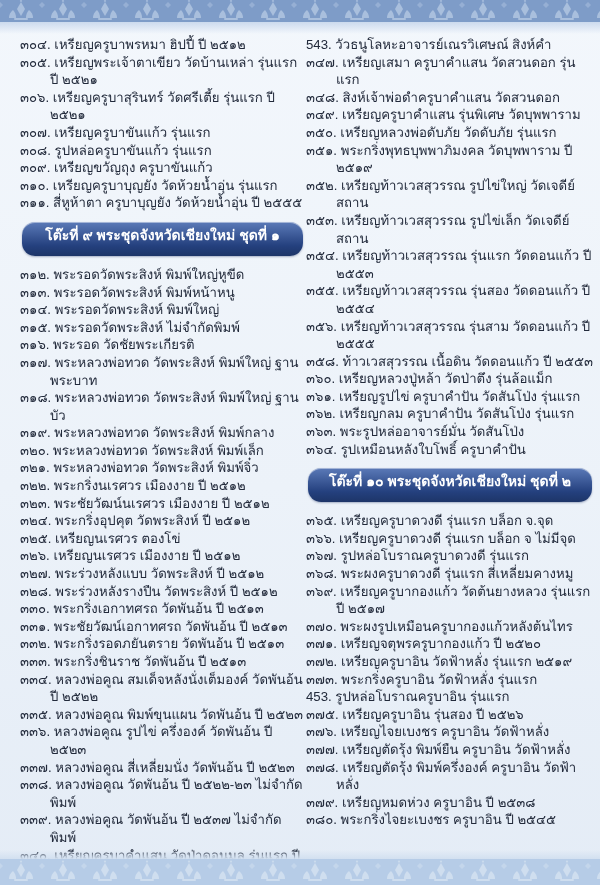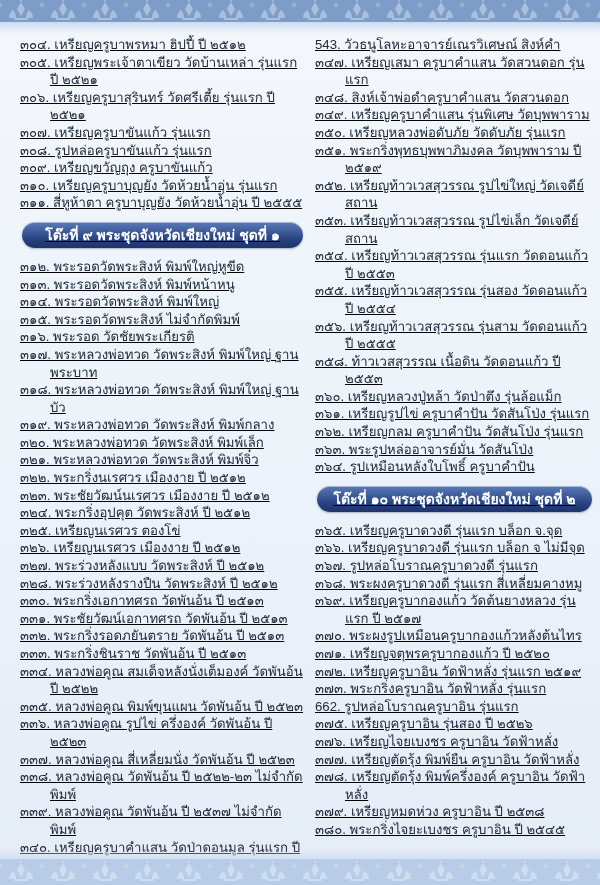--- a/index.html
+++ b/index.html
@@ -10,31 +10,31 @@
   }
   .page{position:absolute;inset:0;}
   .band-top{position:absolute;top:0;left:0;width:600px;height:22px;}
   .band-top-fade{position:absolute;top:22px;left:0;width:600px;height:12px;
     background:linear-gradient(180deg,#ccdaee 0%,rgba(240,245,250,0) 100%);}
   .band-bottom-fade{position:absolute;bottom:26px;left:0;width:600px;height:9px;
     background:linear-gradient(180deg,rgba(222,232,244,0) 0%,#d2e0f0 100%);}
   .band-bottom{position:absolute;bottom:0;left:0;width:600px;height:26px;}
   .content{
     position:absolute;top:36px;left:20px;right:6px;bottom:40px;
-    display:flex;gap:10px;text-decoration:underline;
+    display:flex;gap:1px;
   }
   .col{width:285px;flex:none;}
   .col.right{flex:1;}
   ul.list{list-style:none;margin:0;padding:0;}
   ul.list li{
     font-size:13.2px;line-height:17.6px;color:var(--body-text,#222a3b);
     padding-left:30px;text-indent:-30px;white-space:normal;
   }
   .table-header{
-    margin:10px 2px 10px 2px;height:26px;line-height:26px;border-radius:13px;
+    margin:10px 2px 10px 2px;height:34px;line-height:26px;border-radius:13px;
     text-align:center;color:var(--header-text,#fff);
     font-size:14px;font-weight:bold;
     background:linear-gradient(180deg,var(--header-bar-top,#5b7ab8) 0%,var(--header-bar-bottom,#24407e) 70%,#1d3568 100%);
     box-shadow:inset 0 1px 0 rgba(255,255,255,.45), 0 1px 2px rgba(30,50,100,.35);
   }
 </style>
 </head>
 <body>
 
 <div class="page">
@@ -132,21 +132,21 @@
 
       <li>๓๖๕. เหรียญครูบาดวงดี รุ่นแรก บล็อก จ.จุด</li>
           <li>๓๖๖. เหรียญครูบาดวงดี รุ่นแรก บล็อก จ ไม่มีจุด</li>
           <li>๓๖๗. รูปหล่อโบราณครูบาดวงดี รุ่นแรก</li>
           <li>๓๖๘. พระผงครูบาดวงดี รุ่นแรก สี่เหลี่ยมคางหมู</li>
           <li>๓๖๙. เหรียญครูบากองแก้ว วัดต้นยางหลวง รุ่นแรก ปี ๒๕๑๗</li>
           <li>๓๗๐. พระผงรูปเหมือนครูบากองแก้วหลังต้นไทร</li>
           <li>๓๗๑. เหรียญจตุพรครูบากองแก้ว ปี ๒๕๒๐</li>
           <li>๓๗๒. เหรียญครูบาอิน วัดฟ้าหลั่ง รุ่นแรก ๒๕๑๙</li>
           <li>๓๗๓. พระกริ่งครูบาอิน วัดฟ้าหลั่ง รุ่นแรก</li>
-          <li>662. รูปหล่อโบราณครูบาอิน รุ่นแรก</li>
+          <li>453. รูปหล่อโบราณครูบาอิน รุ่นแรก</li>
           <li>๓๗๕. เหรียญครูบาอิน รุ่นสอง ปี ๒๕๒๖</li>
           <li>๓๗๖. เหรียญไจยเบงชร ครูบาอิน วัดฟ้าหลั่ง</li>
           <li>๓๗๗. เหรียญตัดรุ้ง พิมพ์ยืน ครูบาอิน วัดฟ้าหลั่ง</li>
           <li>๓๗๘. เหรียญตัดรุ้ง พิมพ์ครึ่งองค์ ครูบาอิน วัดฟ้าหลั่ง</li>
           <li>๓๗๙. เหรียญหมดห่วง ครูบาอิน ปี ๒๕๓๘</li>
           <li>๓๘๐. พระกริ่งไจยะเบงชร ครูบาอิน ปี ๒๕๔๕</li>
         </ul>
     </div>
 
   </div>

